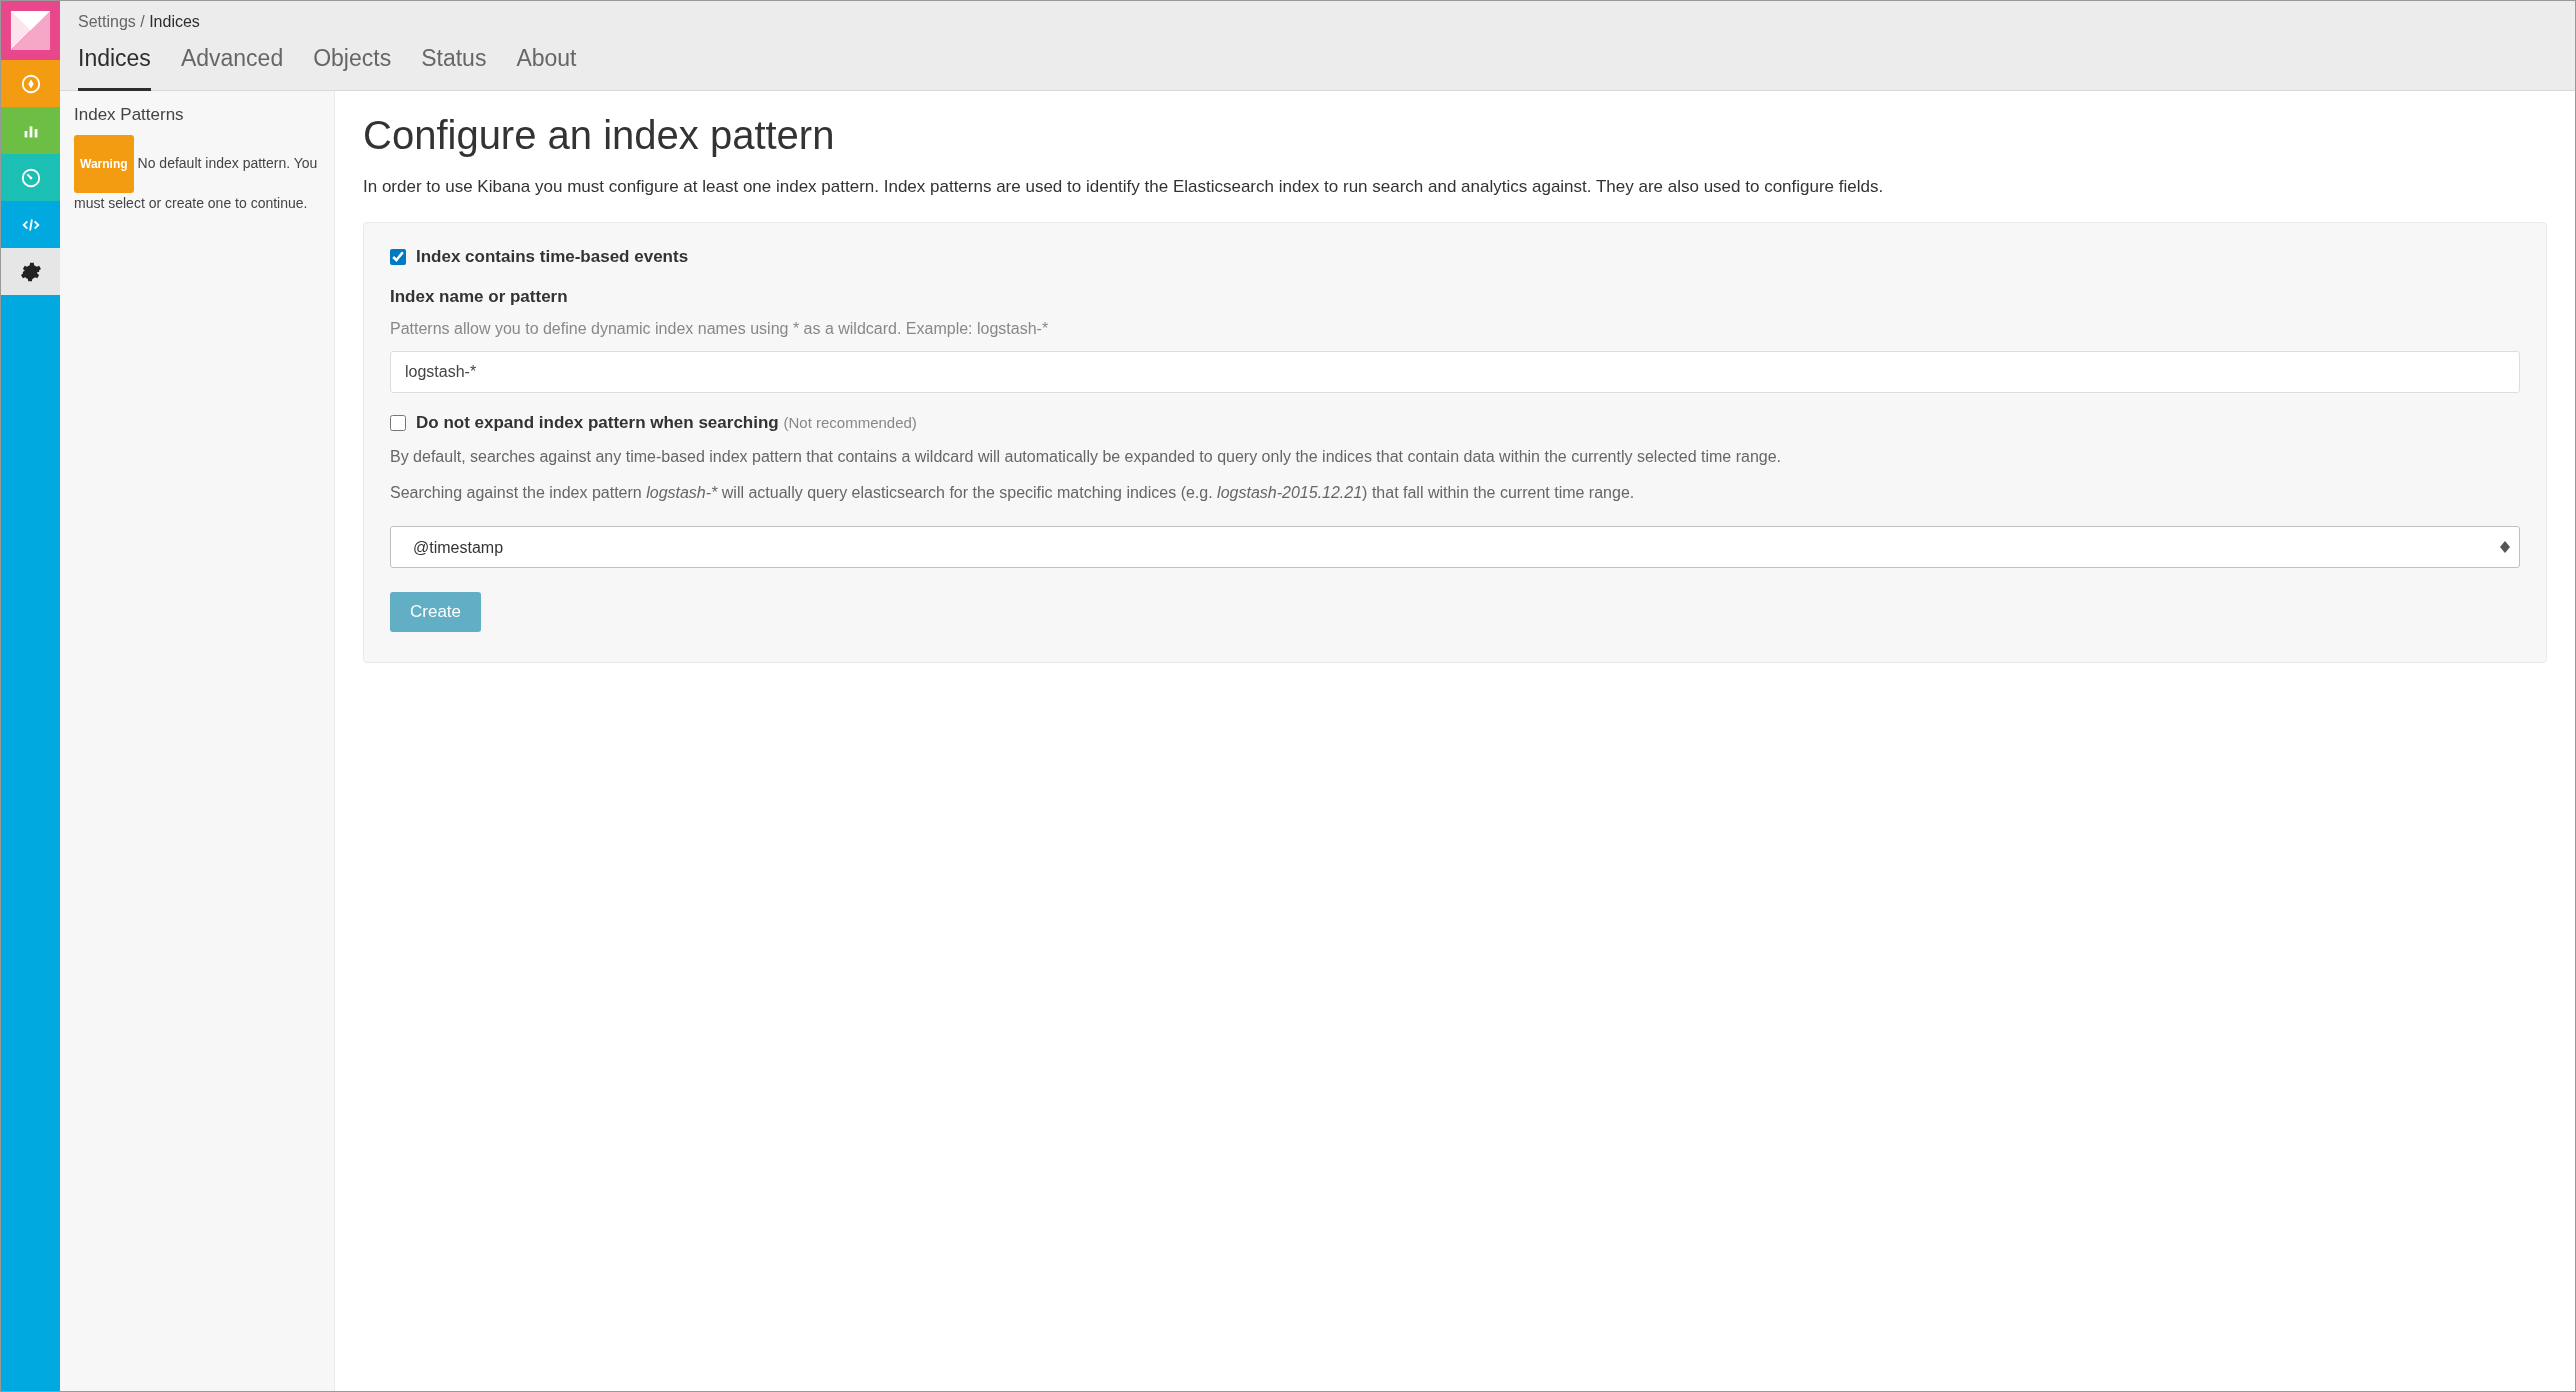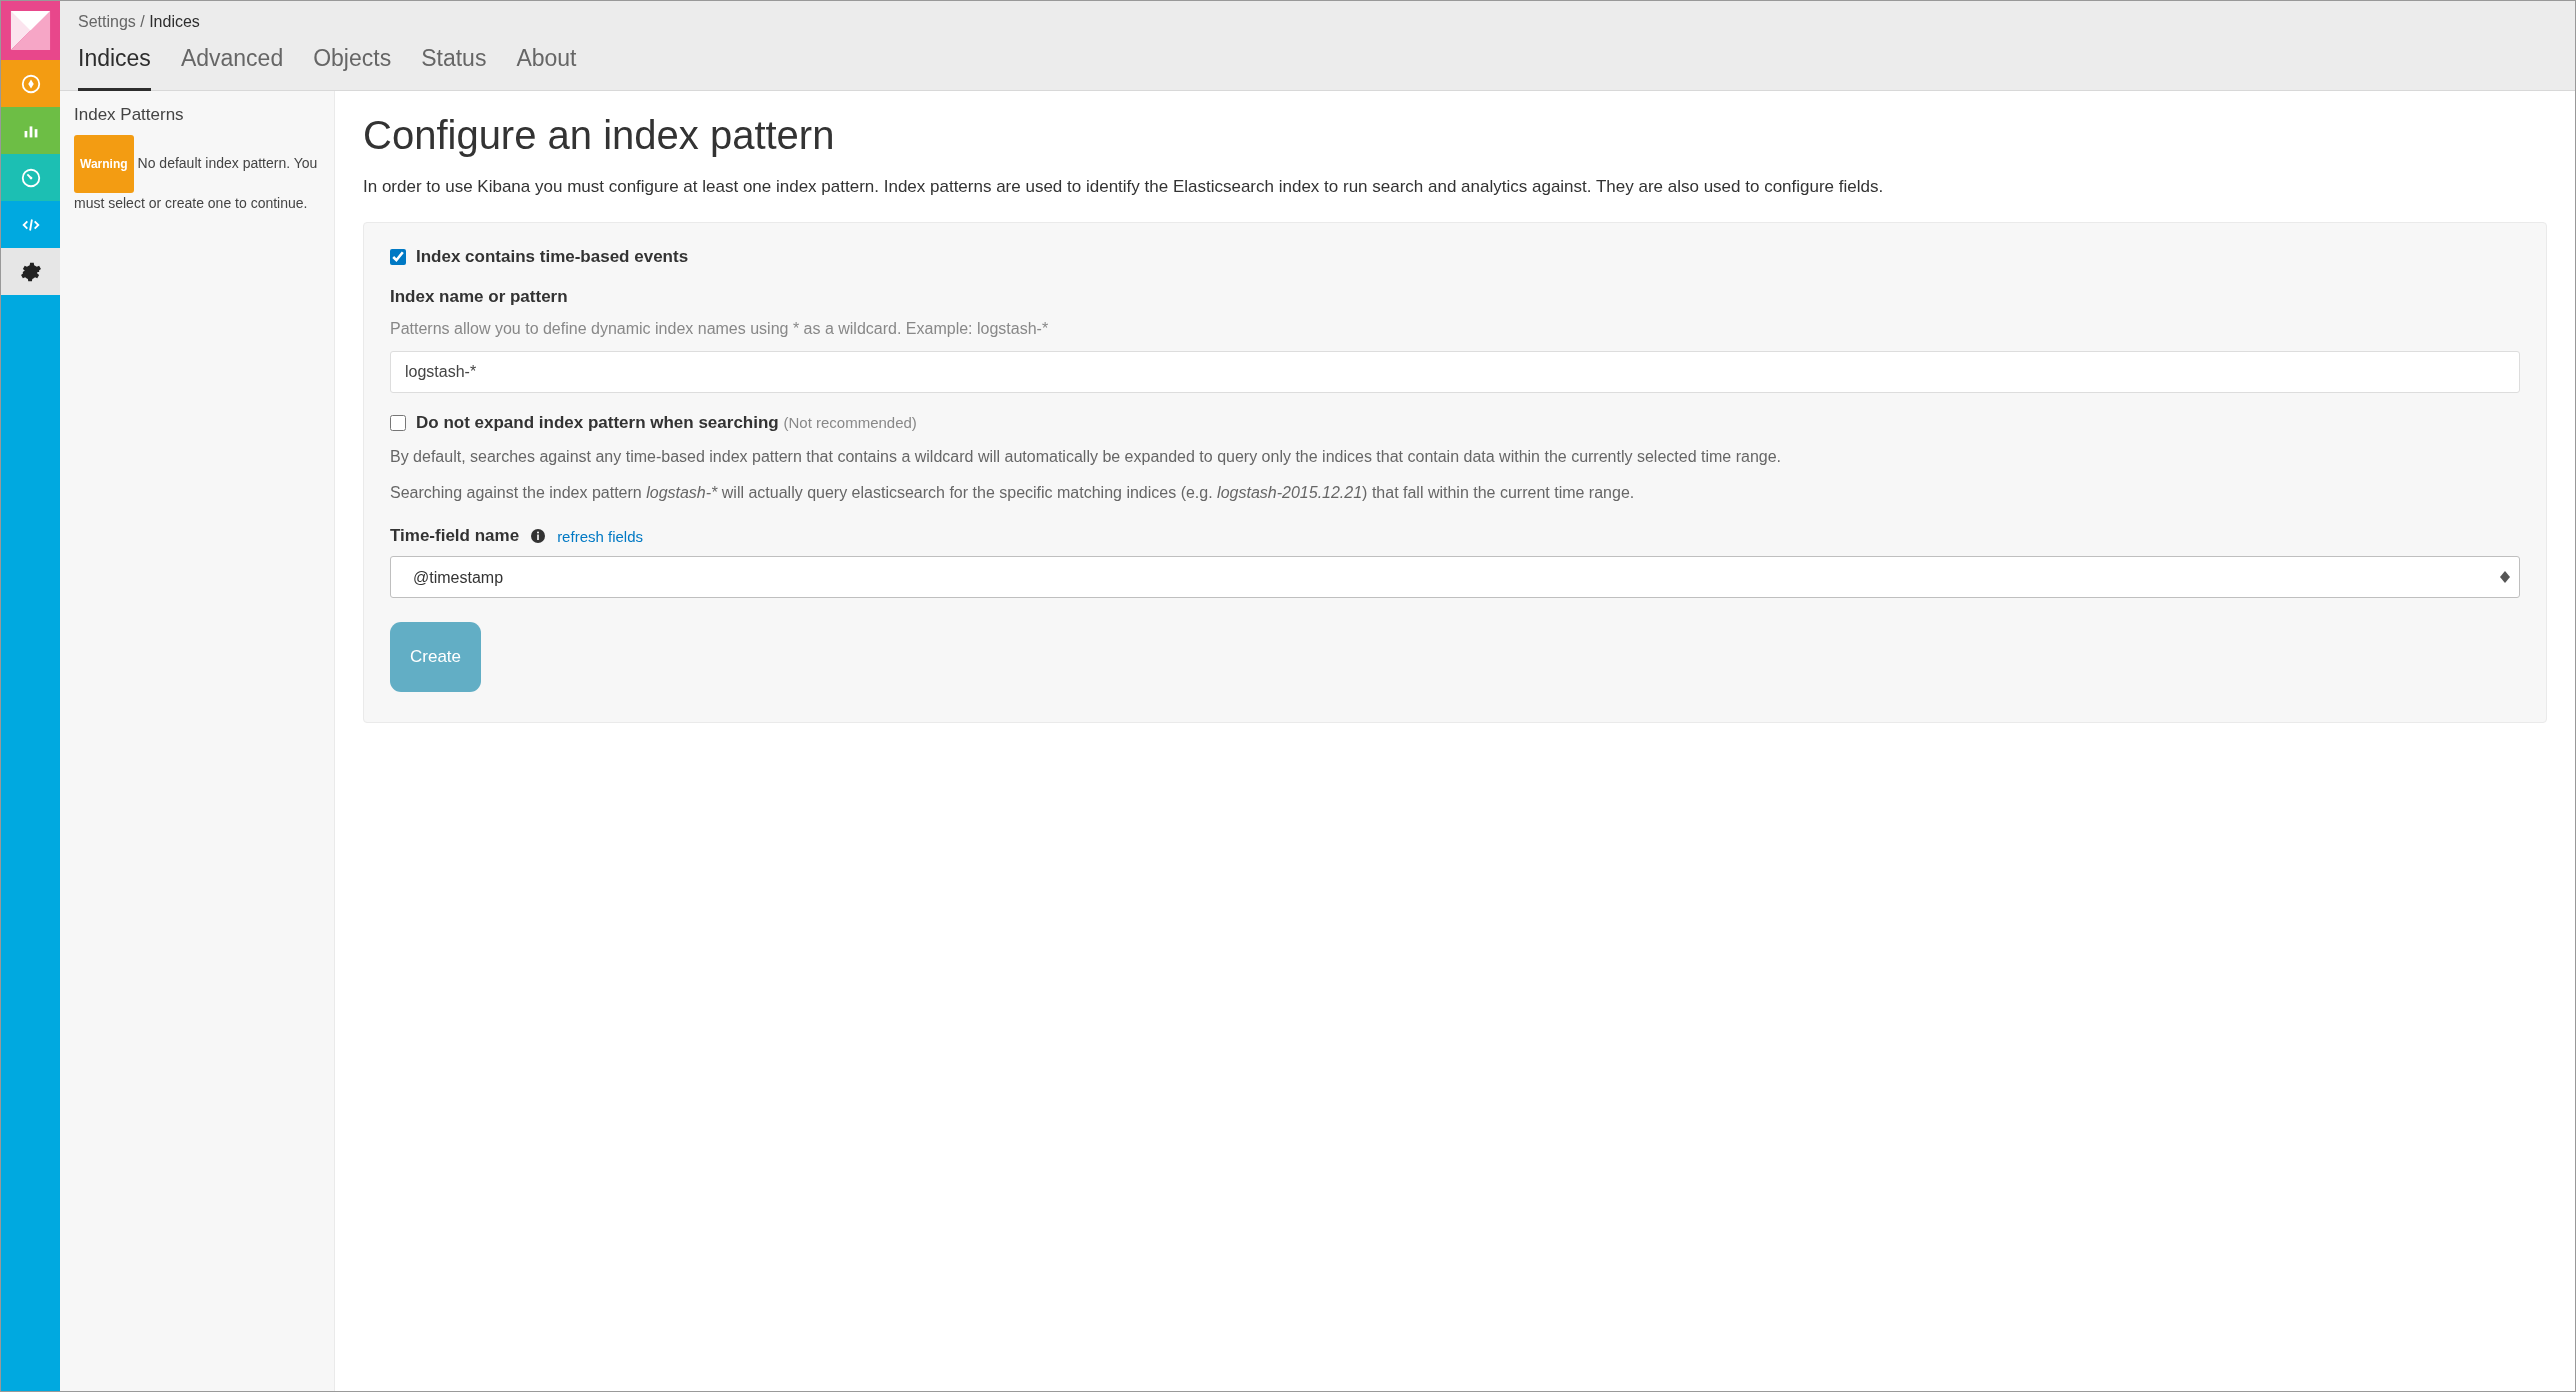--- a/index.html
+++ b/index.html
@@ -55,21 +55,21 @@
 
 .select-wrap { position: relative; width: 100%; }
 .select-input { width: 100%; height: 42px; padding: 8px 34px 8px 22px; font-size: 16px; border: 1px solid #bfbfbf; border-radius: 3px; background: #fff; color: #333; appearance: none; }
 .select-arrows { position: absolute; right: 10px; top: 50%; transform: translateY(-50%); pointer-events: none; display: flex; flex-direction: column; gap: 0; }
 .select-arrows svg { width: 10px; height: 6px; }
 
 .info-icon { display: inline-flex; width: 18px; height: 18px; align-items: center; justify-content: center; }
 .info-icon svg { width: 16px; height: 16px; }
 .refresh-link { font-size: 15px; color: #0079c4; font-weight: 400; cursor: pointer; }
 
-.btn-create { margin-top: 24px; background: #62AEC5; color: #fff; border: none; border-radius: 11px; font-size: 17px; padding: 25px 20px; cursor: pointer; }
+.btn-create { margin-top: 24px; background: #62AEC5; color: #fff; border: none; border-radius: 3px; font-size: 17px; padding: 10px 20px; cursor: pointer; }
 .not-rec { font-weight: 400; color: #888; font-size: 15px; }
 </style>
 </head>
 <body>
 
 <div class="app">
 
   <div class="side-nav">
     <div class="logo">
       <svg viewBox="0 0 48 48">
@@ -162,31 +162,20 @@
                 <span class="not-rec">(Not recommended)</span>
               </span>
             </div>
             <div class="field-desc">By default, searches against any time-based index pattern that contains a wildcard will automatically be expanded to query only the indices that contain data within the currently selected time range.</div>
             <div class="field-desc">
               <span>Searching against the index pattern </span><em>logstash-*</em><span> will actually query elasticsearch for the specific matching indices (e.g. </span><em>logstash-2015.12.21</em><span>) that fall within the current time range.</span>
             </div>
           </div>
 
           <div class="field-group">
-            <div class="field-label">
-              <span>Time-field name</span>
-              <span class="info-icon">
-                <svg viewBox="0 0 16 16" fill="#333">
-                  <circle cx="8" cy="8" r="7" fill="#333"></circle>
-                  <rect x="7.2" y="6.5" width="1.6" height="5.5" fill="#fff"></rect>
-                  <circle cx="8" cy="4.5" r="1" fill="#fff"></circle>
-                </svg>
-              </span>
-              <span class="refresh-link">refresh fields</span>
-            </div>
             <div class="select-wrap">
               <select class="select-input">
                 <option>@timestamp</option>
               </select>
               <span class="select-arrows">
                 <svg viewBox="0 0 10 6">
                     <polygon points="5,0 10,6 0,6" fill="#555"></polygon>
                   </svg>
                 <svg viewBox="0 0 10 6">
                     <polygon points="0,0 10,0 5,6" fill="#555"></polygon>

